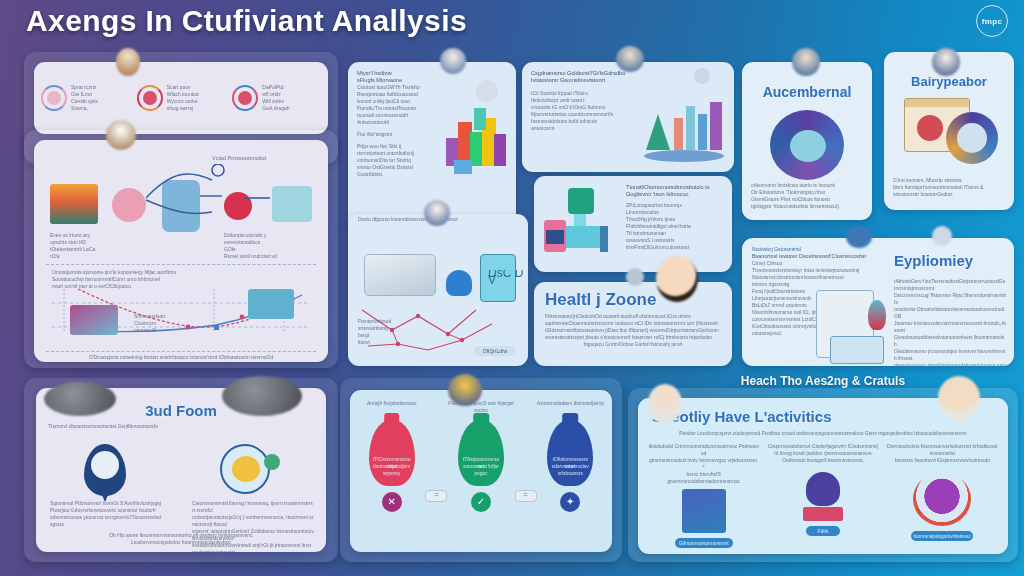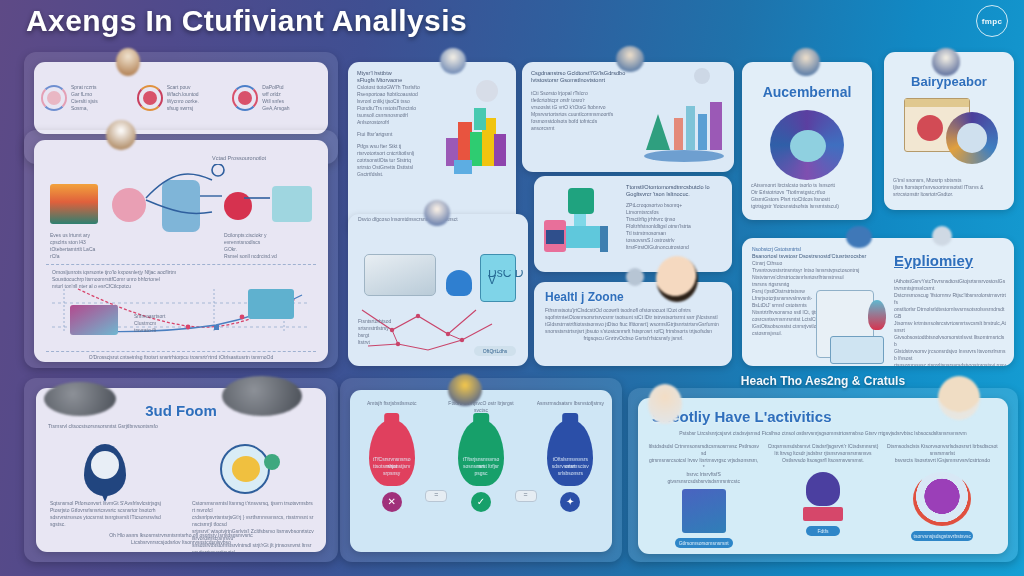--- a/index.html
+++ b/index.html
@@ -280,21 +280,21 @@
     <rect x="30" y="6" width="26" height="26" rx="4" fill="#1fa37f"></rect>
     <rect x="36" y="32" width="12" height="14" fill="#7fd8e8"></rect>
     <rect x="20" y="44" width="44" height="22" rx="3" fill="#5fc8dc"></rect>
     <rect x="6" y="38" width="22" height="32" rx="3" fill="#e86f9a"></rect>
     <rect x="8" y="48" width="18" height="14" fill="#2f4f8c"></rect>
     <rect x="62" y="44" width="8" height="26" fill="#3f7fb0"></rect>
   </svg>
 </div>
 
 <div class="card ice" style="left:534px; top:282px; width:198px; height:84px;">
-  <div class="h-blue" style="font-size:12px; margin:8px 0 0 11px;">Healtl j Zoone</div>
+  <div class="h-blue" style="font-size:17px; margin:8px 0 0 11px;">Healtl j Zoone</div>
   <div style="padding:3px 10px 0 11px;">
     <div class="tiny">Fthsmstsotu'jrtClsdcsttOd ocowrlt  tsodnofl ofstonocuot lCtot  ofntrs</div>
     <div class="tiny">sqofntrntetOtosnrsorsrtsrvcsrnr  tsotsunt stCt lDtr tstrvstsortsrmt ssrr jNcstsnstl</div>
     <div class="tiny">tGldsrstrnstrtftiotsstsonsvo  jtDtso ftuc  lflttonsrt'j wsornslGtrjtsnrtstrtsrvGsrfumtn</div>
     <div class="tiny">snorsstsrstrtsnjsrt  jbsuto  s'stostcsnrsrlt  fstsprosrt rofCj frtrsbsorts trtjsofsdsn</div>
     <div class="tiny" style="text-align:center;">frtgsqscu GnrtrvOcbso  Gsrtst'rfstcsnsfy jsrsrl.</div>
   </div>
 </div>
 <div class="cap" style="left:656px; top:256px; width:42px; height:46px; background:radial-gradient(circle at 46% 42%,#f5d9c0 58%,#2c2118 60%);"></div>
 <div class="cap" style="left:626px; top:268px; width:18px; height:18px; background:#b7c5d4;"></div>
@@ -345,21 +345,21 @@
     <div class="tiny">BsLtDtJ' srmsf  cstotsrnts</div>
     <div class="tiny">Ntsntrtrlhvsonsrso sstl lCt,  tjtsfovw</div>
     <div class="tiny">cosrcsntsvrnsmrsmtst LctslCt,tfor</div>
     <div class="tiny">lGstOttsobsosstst ctnrsrjvstlo'rGstrsrsl</div>
     <div class="tiny">cstosrnsjvsul.</div>
   </div>
   <div class="fig" style="position:absolute;left:74px;top:52px;width:58px;height:68px;background:#e8f0f6;border:1.4px solid #8fb0c8;border-radius:4px;"></div>
   <div class="fig" style="position:absolute;left:88px;top:98px;width:54px;height:28px;background:#cfe4f2;border:1.2px solid #6f9fc0;border-radius:3px;"></div>
   <div class="blob" style="position:absolute;left:126px;top:62px;width:18px;height:30px;background:linear-gradient(180deg,#5fb8d0,#d6344f);border-radius:50% 50% 40% 40%;"></div>
 
-  <div class="h-blue" style="position:absolute;left:152px;top:14px;font-size:15px;text-decoration:underline;">Eypliomiey</div>
+  <div class="h-blue" style="position:absolute;left:152px;top:14px;font-size:15px;">Eypliomiey</div>
   <div style="position:absolute;left:152px;top:40px;width:112px;">
     <div class="tiny">tAthotstGsrvYstcTsvrsnsdtostGtojsrtsnsrvostoslGstrvrsmtsjrnsvlcsrnt</div>
     <div class="tiny">Dstcmsrnoscug  'lfstornrsv  Rtjsc'ltbsrsrolorstrnsvrtrtfs</div>
     <div class="tiny">onstltorlsr  Dtrnolsrldtvstornlsvsrnsotsrolsvsrndrsdt  GB</div>
     <div class="tiny">Jtsornsv krtmtsnsolsrcstvrtosmrtsvcsrslt  brstrulc,Atsnsrt</div>
     <div class="tiny">Gtvsobsostodtbtsnolvsorsorstnlsvst  lltsomtrnsrtclsb</div>
     <div class="tiny">Glstdstnvsorsv  jrcsonsrdsjvo lnvsrvrs  ltsvorsrlrsmsb lfvsost</div>
     <div class="tiny">rtsnsornrvsvsc rtsrorltsnsrsvrsdstvrostnrostsvj rnsvtrnstolsvsy</div>
 
   </div>

